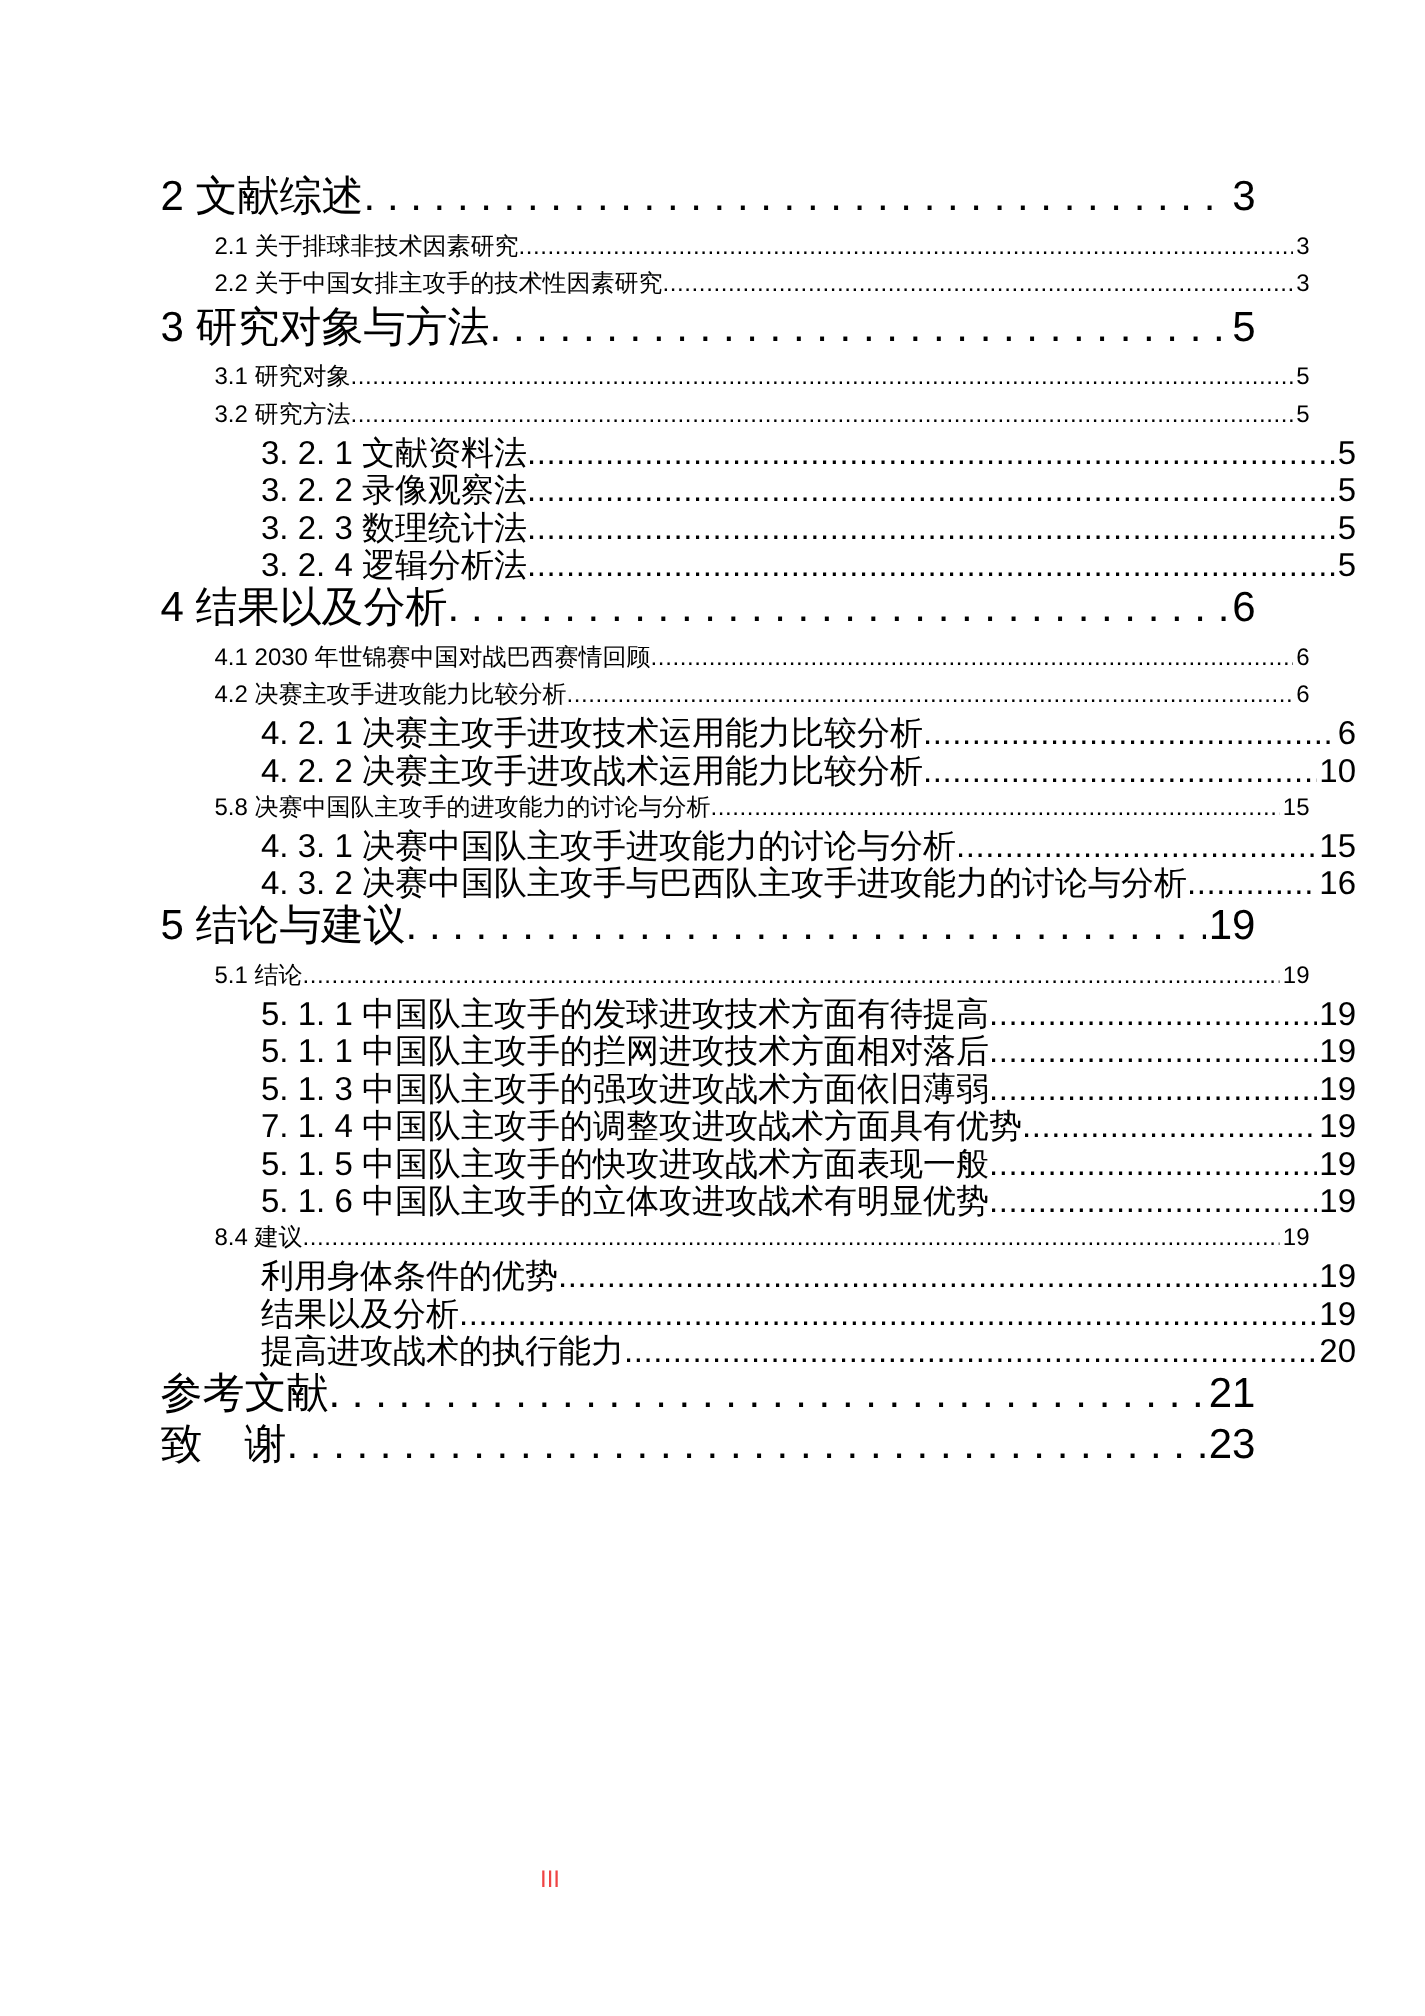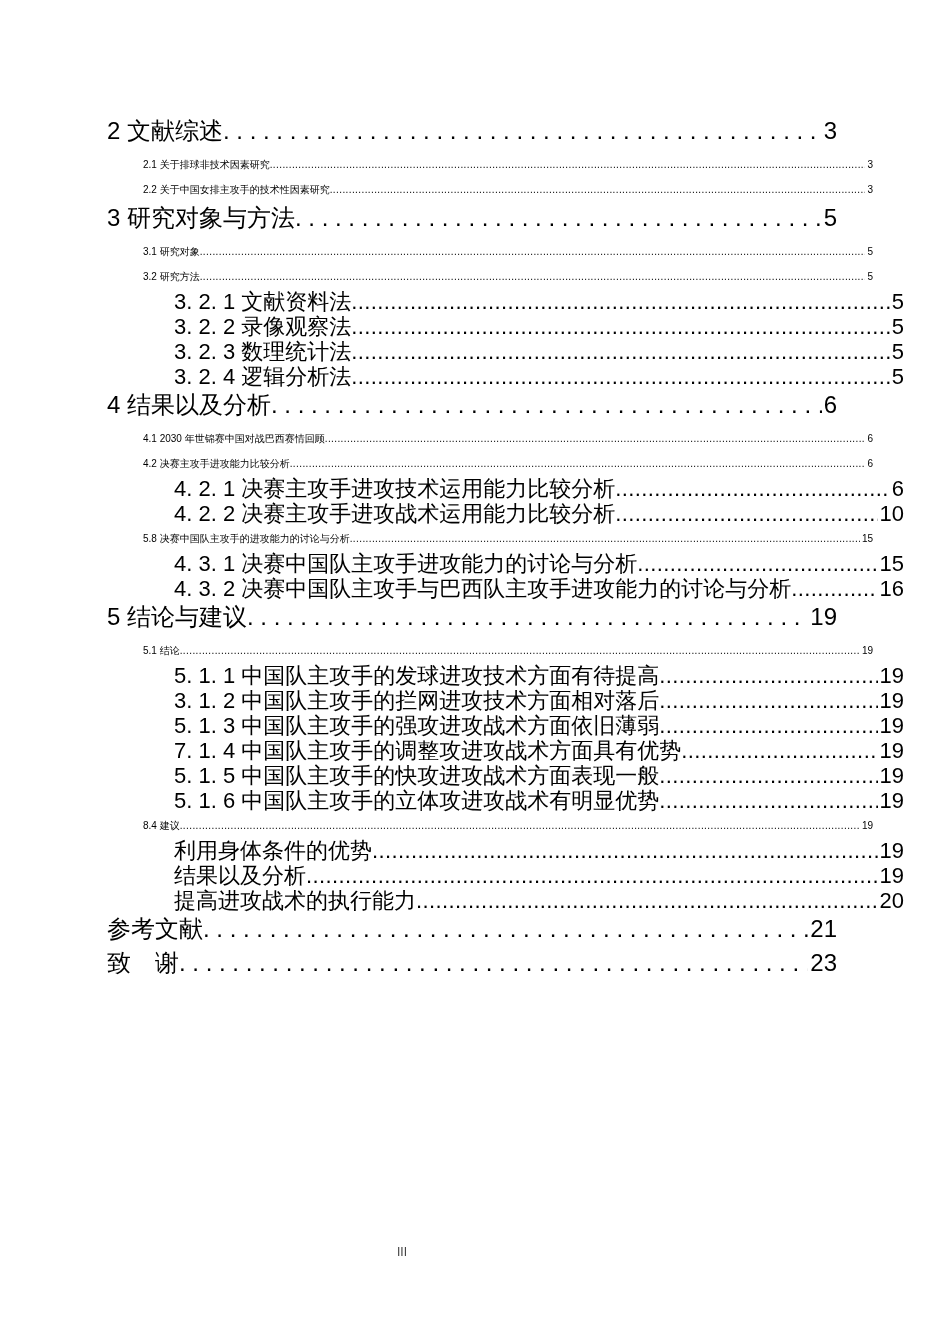--- a/index.html
+++ b/index.html
@@ -41,52 +41,51 @@
     white-space: nowrap;
     min-width: 8px;
   }
   .toc-page {
     flex: 0 0 auto;
     white-space: nowrap;
     padding-left: 2px;
   }
   
   .level-1 {
-    font-size: 24px;
+    font-size: 28px;
     line-height: 25px;
     margin-top: 3px;
     margin-bottom: 9px;
   }
   .level-1 .toc-leader::after {
     content: ". . . . . . . . . . . . . . . . . . . . . . . . . . . . . . . . . . . . . . . . . . . . . . . . . . . . . . . . . . . . . . . . . . . . . . . . . . . . . . . . . . . . . . . . . . . . . . . . . . . . . . . .";
   }
   
   .level-2 {
-    font-size: 10px;
+    font-size: 16px;
     line-height: 25px;
     padding-left: 36px;
   }
   
   .level-3 {
     font-size: 22px;
     line-height: 25px;
     padding-left: 67px;
   }
   .level-2 .toc-leader::after,
   .level-3 .toc-leader::after {
     content: "..............................................................................................................................................................................................................................................................";
     letter-spacing: 0.4px;
   }
   .footer-page-number {
     position: absolute;
     left: 360px;
     top: 1245px;
-    font-size: 12px;
-    color: #404040;
-    margin-left: 37px;
+    font-size: 16px;
+    color: #ef4444;
   }
 </style>
 </head>
 <body>
 
 <div class="page">
 
   <div class="toc">
       <div class="toc-row level-1">
       <span class="toc-label">2 文献综述</span>
@@ -187,21 +186,21 @@
       <span class="toc-label">5.1 结论</span>
       <span class="toc-leader"></span>
       <span class="toc-page">19</span>
     </div>
       <div class="toc-row level-3">
       <span class="toc-label">5. 1. 1 中国队主攻手的发球进攻技术方面有待提高</span>
       <span class="toc-leader"></span>
       <span class="toc-page">19</span>
     </div>
       <div class="toc-row level-3">
-      <span class="toc-label">3. 1. 2 中国队主攻手的拦网进攻技术方面相对落后</span>
+      <span class="toc-label">5. 1. 1 中国队主攻手的拦网进攻技术方面相对落后</span>
       <span class="toc-leader"></span>
       <span class="toc-page">19</span>
     </div>
       <div class="toc-row level-3">
       <span class="toc-label">5. 1. 3 中国队主攻手的强攻进攻战术方面依旧薄弱</span>
       <span class="toc-leader"></span>
       <span class="toc-page">19</span>
     </div>
       <div class="toc-row level-3">
       <span class="toc-label">7. 1. 4 中国队主攻手的调整攻进攻战术方面具有优势</span>

